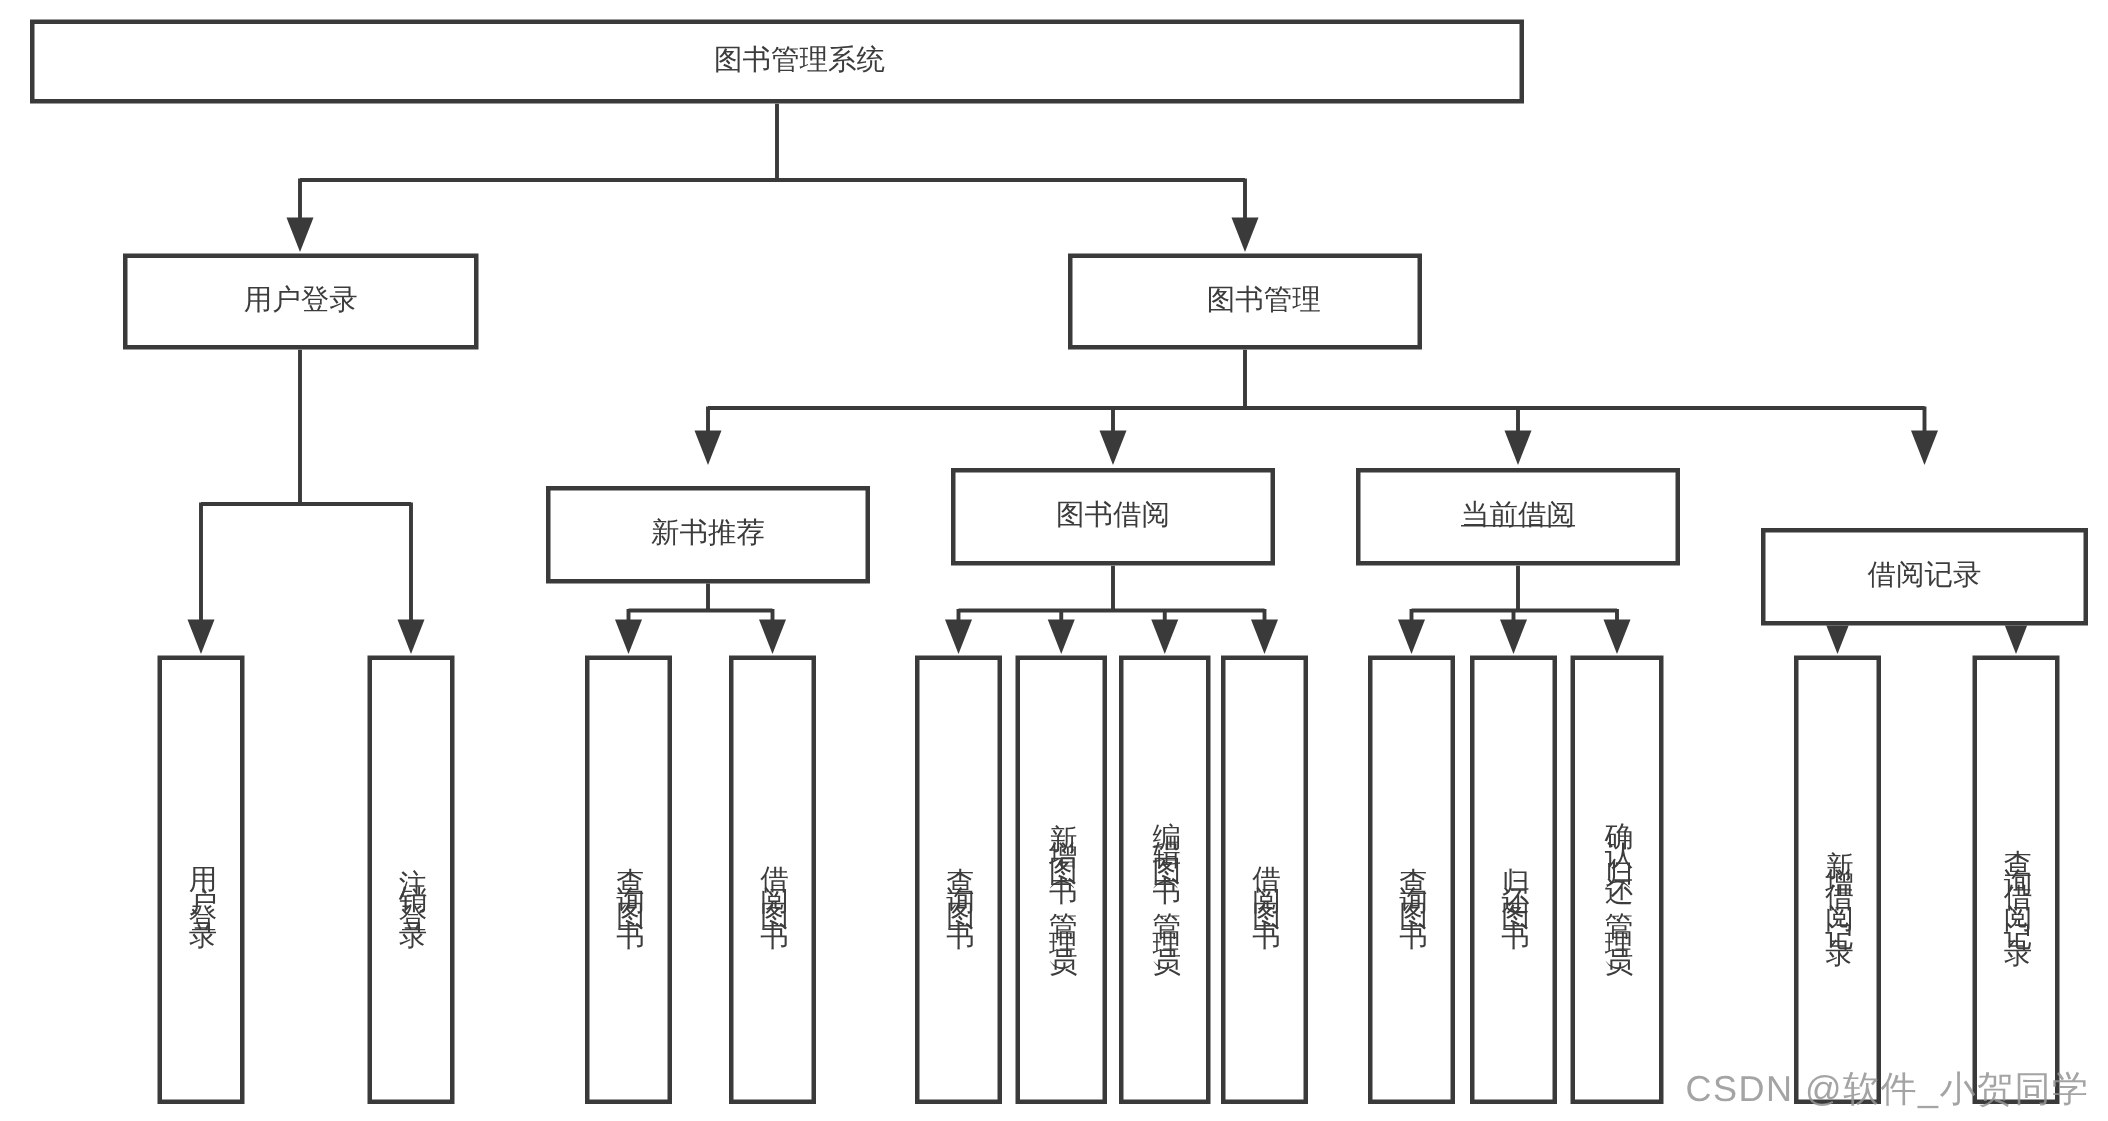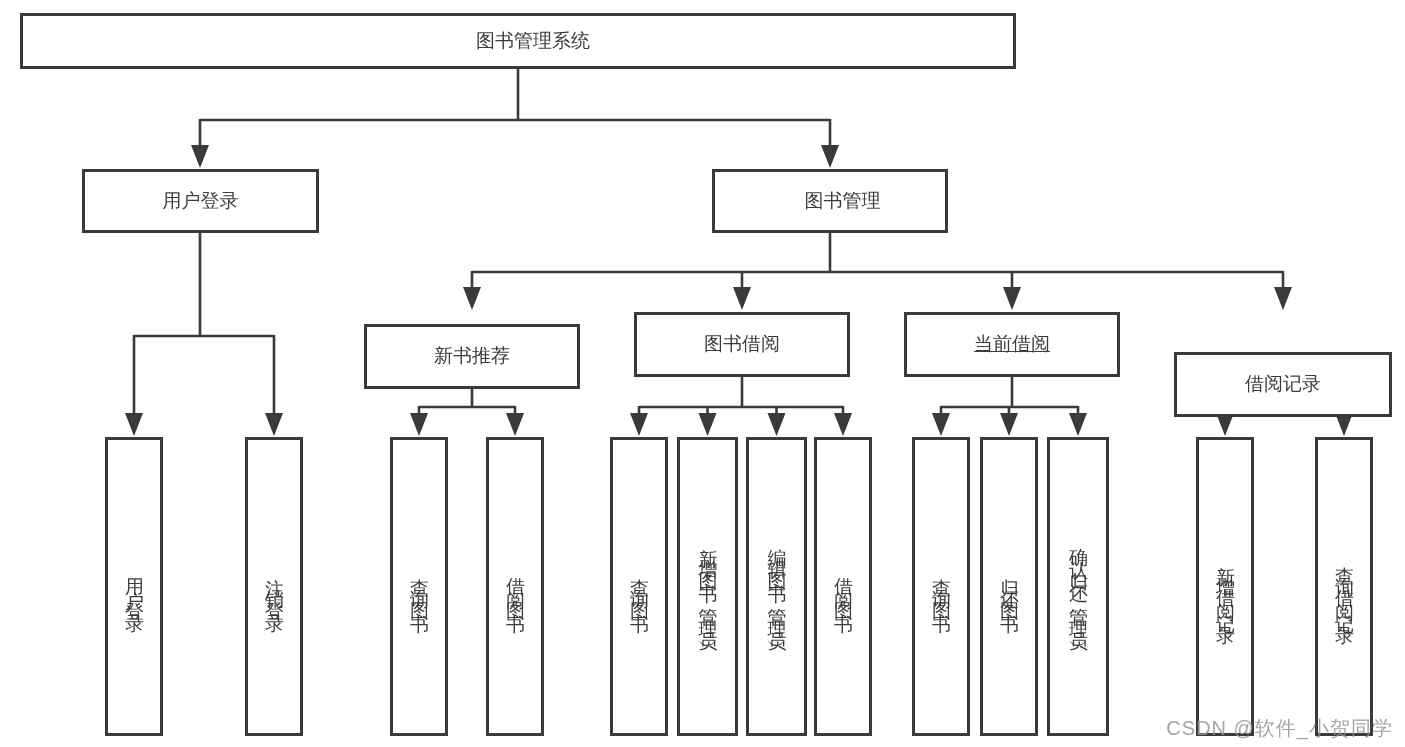--- a/index.html
+++ b/index.html
@@ -38,21 +38,21 @@
   .box.v {
     writing-mode: vertical-rl;
     text-orientation: mixed;
     letter-spacing: 12px;
     white-space: normal;
   }
   .watermark {
     position: absolute;
     right: 12px;
     bottom: 5px;
-    font-size: 20px;
+    font-size: 24px;
     color: rgba(148, 148, 148, 0.85);
     letter-spacing: 1px;
     pointer-events: none;
     margin-left: 40px;
   }
 </style>
 </head>
 <body>
 
 <div class="stage">

